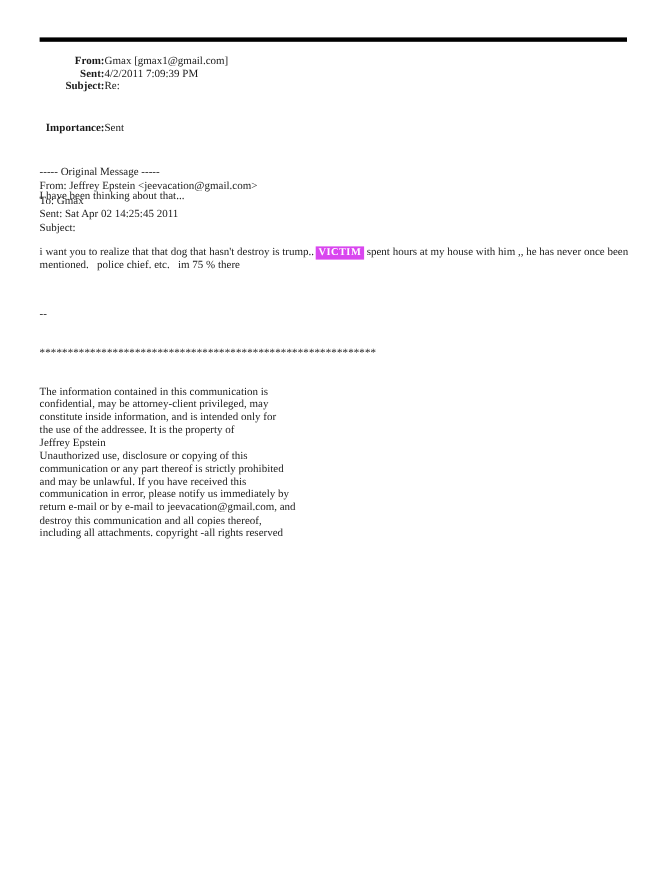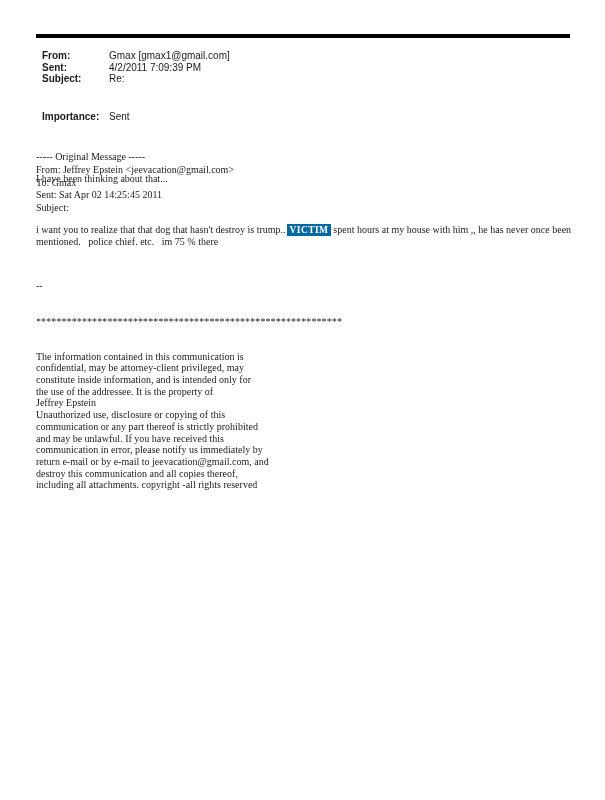--- a/index.html
+++ b/index.html
@@ -11,24 +11,25 @@
     font-family:"Liberation Serif", "DejaVu Serif", serif;
     color:#1b1b1b;
     -webkit-font-smoothing:antialiased;
   }
   .top-rule {
     position:absolute; left:36px; top:34px;
     width:534px; height:4px;
     background:#000000;
   }
   .email-header {
-    position:absolute; left:42px; top:50px;
-    font-family:Liberation Sans, sans-serif;
+    position:absolute; left:28px; top:50px;
+    font-family:Liberation Serif, serif;
     font-size:10px; line-height:11.5px;
     color:#1a1a1a;
+    text-align:right;
   }
   .hdr-row { display:flex; }
   .hdr-label { width:67px; font-weight:bold; flex:0 0 67px; }
   .hdr-value { white-space:pre; }
   .importance-row { margin-top:26px; }
   .body-intro {
     position:absolute; left:36px; top:133px;
     font-size:10px; line-height:11.7px;margin-top:40px;
   }
   .quoted-header {
@@ -37,21 +38,21 @@
     white-space:pre-wrap;
   }
   .message-para {
     position:absolute; left:36px; top:224px;
     width:560px;
     font-size:10px; line-height:11.8px;
     white-space:pre-wrap;
   }
   .redaction-box {
     display:inline-block;
-    background:#0369a1; color:#ffffff;
+    background:#d946ef; color:#ffffff;
     font-weight:bold;
     font-size:9.5px; line-height:12px;
     padding:0 3px;
     margin:0 2px 0 1px;
     letter-spacing:0.4px;
   }
   .signature-block {
     position:absolute; left:36px; top:257px;
     font-size:10px; line-height:11.7px;
     white-space:pre-wrap;

